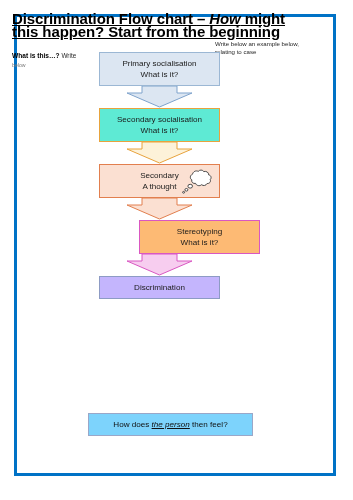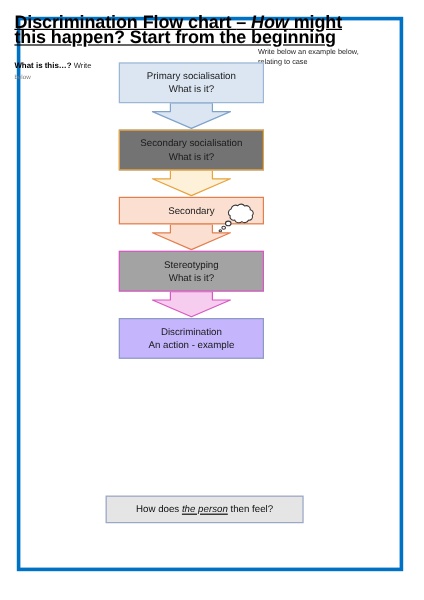--- a/index.html
+++ b/index.html
@@ -121,21 +121,21 @@
   }
 
   
   #bottom-box {
     position: absolute;
     left: 88px;
     top: 413px;
     width: 165px;
     box-sizing: border-box;
     border: 1px solid #9aa7c8;
-    background: #e5e5e5;
+    background: #7dd3fc;
     text-align: center;
     font-size: 8.1px;
     line-height: 11px;
     padding: 5px 4px;
     color: #111111;
   }
   #bottom-box .emph {
     font-style: italic;
     text-decoration: underline;
   }
@@ -159,48 +159,48 @@
 <div id="flow">
     <div class="flow-node">
       <div class="flow-box" style="background: rgb(220, 230, 242); border-color: rgb(155, 183, 212);"><span>Primary socialisation</span><span class="l2">What is it?</span></div>
       <div class="flow-arrow">
         <svg width="121" height="22" viewBox="0 0 121 22">
           <path d="M43 0 L43 7 L28 7 L60.5 21 L93 7 L78 7 L78 0 Z" fill="#dce6f2" stroke="#7fa3cc" stroke-width="1" stroke-linejoin="round"></path>
         </svg>
       </div>
     </div>
     <div class="flow-node">
-      <div class="flow-box" style="background: #737373; border-color: rgb(232, 163, 61);"><span>Secondary socialisation</span><span class="l2">What is it?</span></div>
+      <div class="flow-box" style="background: #5eead4; border-color: rgb(232, 163, 61);"><span>Secondary socialisation</span><span class="l2">What is it?</span></div>
       <div class="flow-arrow">
         <svg width="121" height="22" viewBox="0 0 121 22">
           <path d="M43 0 L43 7 L28 7 L60.5 21 L93 7 L78 7 L78 0 Z" fill="#fdf2d9" stroke="#e8a33d" stroke-width="1" stroke-linejoin="round"></path>
         </svg>
       </div>
     </div>
     <div class="flow-node">
-      <div class="flow-box" style="background: rgb(251, 224, 210); border-color: rgb(226, 127, 78);"><span>Secondary</span><span class="bubble-wrap"><svg width="34" height="26" viewBox="0 0 34 26">
+      <div class="flow-box" style="background: rgb(251, 224, 210); border-color: rgb(226, 127, 78);"><span>Secondary</span><span class="l2">A thought</span><span class="bubble-wrap"><svg width="34" height="26" viewBox="0 0 34 26">
             <path d="M11.5 6.2 C12.2 3.4 15.0 2.2 17.2 3.4 C18.6 1.6 21.6 1.6 22.8 3.6 C25.4 2.8 27.8 4.4 27.6 6.8 C30.0 7.2 30.9 10.0 29.2 11.6 C30.2 13.6 28.4 15.9 26.0 15.5 C25.2 17.6 22.2 18.2 20.6 16.7 C18.8 18.4 15.4 17.8 14.6 15.4 C12.2 16.0 10.1 14.0 10.8 11.8 C8.6 10.7 8.9 7.2 11.5 6.2 Z" fill="#ffffff" stroke="#3a3a3a" stroke-width="0.9"></path>
             <ellipse cx="9.2" cy="18.2" rx="2.3" ry="1.9" fill="#ffffff" stroke="#3a3a3a" stroke-width="0.9"></ellipse>
             <ellipse cx="5.4" cy="21.8" rx="1.5" ry="1.3" fill="#ffffff" stroke="#3a3a3a" stroke-width="0.9"></ellipse>
             <ellipse cx="2.6" cy="24.3" rx="1.0" ry="0.9" fill="#ffffff" stroke="#3a3a3a" stroke-width="0.9"></ellipse>
           </svg></span></div>
       <div class="flow-arrow">
         <svg width="121" height="22" viewBox="0 0 121 22">
           <path d="M43 0 L43 7 L28 7 L60.5 21 L93 7 L78 7 L78 0 Z" fill="#fbe0d2" stroke="#e27f4e" stroke-width="1" stroke-linejoin="round"></path>
         </svg>
       </div>
     </div>
     <div class="flow-node">
-      <div class="flow-box" style="background: #a3a3a3; border-color: rgb(217, 87, 194);"><span>Stereotyping</span><span class="l2">What is it?</span></div>
+      <div class="flow-box" style="background: #fdba74; border-color: rgb(217, 87, 194); margin-left: 40px;"><span>Stereotyping</span><span class="l2">What is it?</span></div>
       <div class="flow-arrow">
         <svg width="121" height="22" viewBox="0 0 121 22">
           <path d="M43 0 L43 7 L28 7 L60.5 21 L93 7 L78 7 L78 0 Z" fill="#f7cdef" stroke="#d957c2" stroke-width="1" stroke-linejoin="round"></path>
         </svg>
       </div>
     </div>
     <div class="flow-node">
-      <div class="flow-box" style="background: #c4b5fd; border-color: rgb(141, 155, 196);"><span>Discrimination</span><span class="l2">An action - example</span></div>
+      <div class="flow-box" style="background: #c4b5fd; border-color: rgb(141, 155, 196);"><span>Discrimination</span></div>
     </div>
   </div>
 
 <div id="bottom-box">
   <span>How does </span><span class="emph">the person</span><span> then feel?</span>
 </div>
 
 </body></html>

